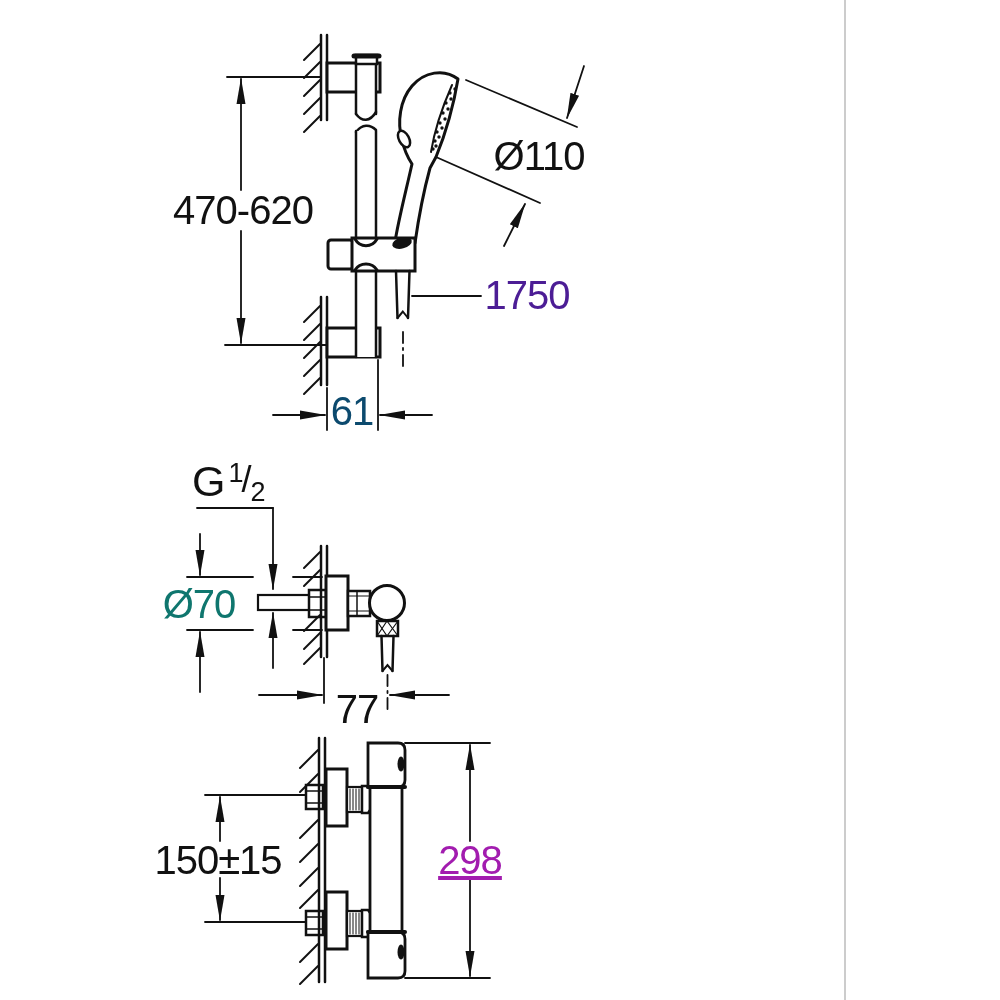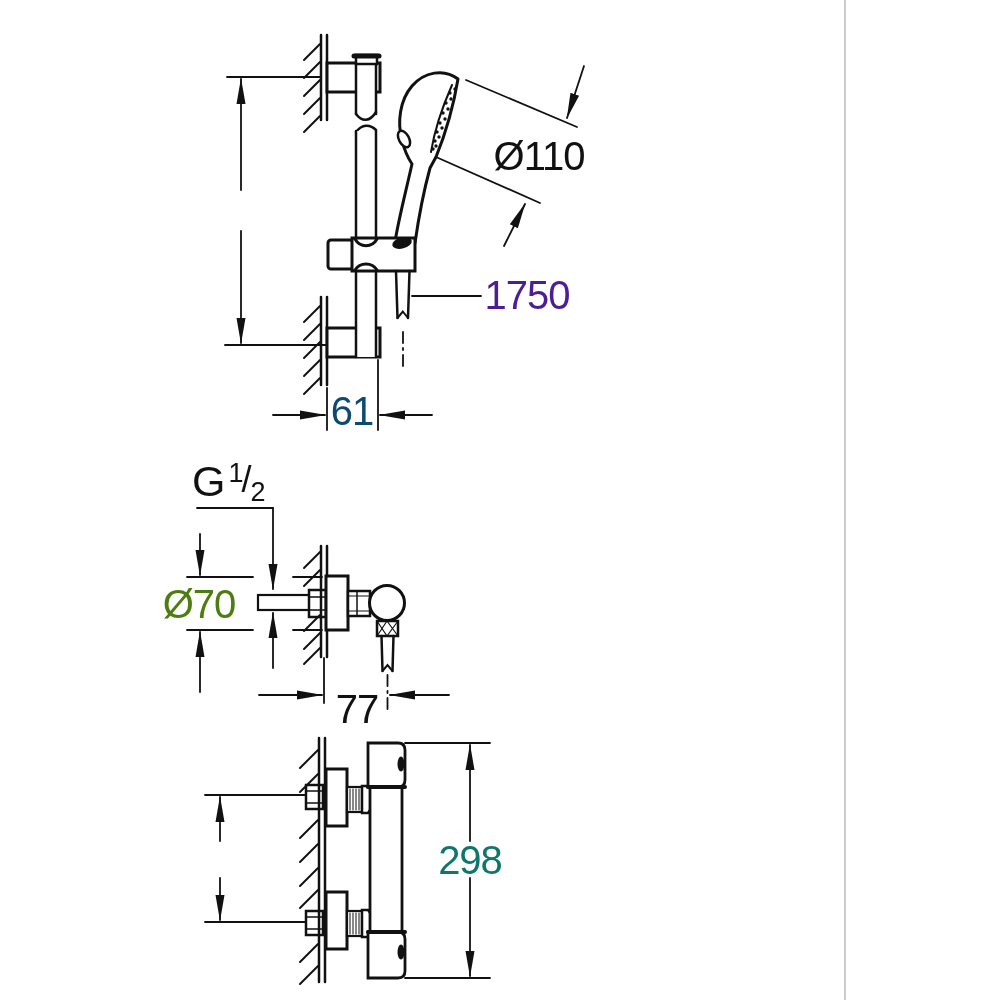--- a/index.html
+++ b/index.html
@@ -282,32 +282,34 @@
 
       <g stroke-width="1.8">
         <line x1="405" y1="743" x2="490" y2="743"></line>
         <line x1="405" y1="978" x2="490" y2="978"></line>
         <line x1="470" y1="841" x2="470" y2="745" marker-end="url(#arr)"></line>
         <line x1="470" y1="878" x2="470" y2="976" marker-end="url(#arr)"></line>
       </g>
     </g>
   </svg>
 
+  <div class="dim-label" style="left: 243px; top: 210px; color: rgb(17, 17, 17);">470-620</div>
 
   <div class="dim-label" style="left: 539px; top: 156px; color: rgb(17, 17, 17); text-align: right;">Ø110</div>
 
   <div class="dim-label" style="left: 527px; top: 295px; color: #4c1d95;">1750</div>
 
   <div class="dim-label" style="left: 352px; top: 411px; color: #0c4a6e;">61</div>
 
   <div class="thread-label" style="left: 192px; top: 460px; color: rgb(17, 17, 17); text-align: center;">
     <span class="g">G</span><span class="sup">1</span><span class="slash">/</span><span class="sub">2</span>
   </div>
 
-  <div class="dim-label" style="left: 199px; top: 604px; color: #4d7c0f;">Ø70</div>
+  <div class="dim-label" style="left: 199px; top: 604px; color: #0f766e;">Ø70</div>
 
   <div class="dim-label" style="left: 357px; top: 709px; color: rgb(17, 17, 17);">77</div>
 
-
-  <div class="dim-label" style="left: 470px; top: 860px; color: #0f766e;">298</div>
+  <div class="dim-label" style="left: 218px; top: 860px; color: rgb(17, 17, 17);">150±15</div>
+
+  <div class="dim-label" style="left: 470px; top: 860px; color: #a21caf; text-decoration: underline;">298</div>
 
   <div class="divider" style="left: 844px; background: rgb(204, 204, 204);"></div>
 </div>
 
 </body></html>

